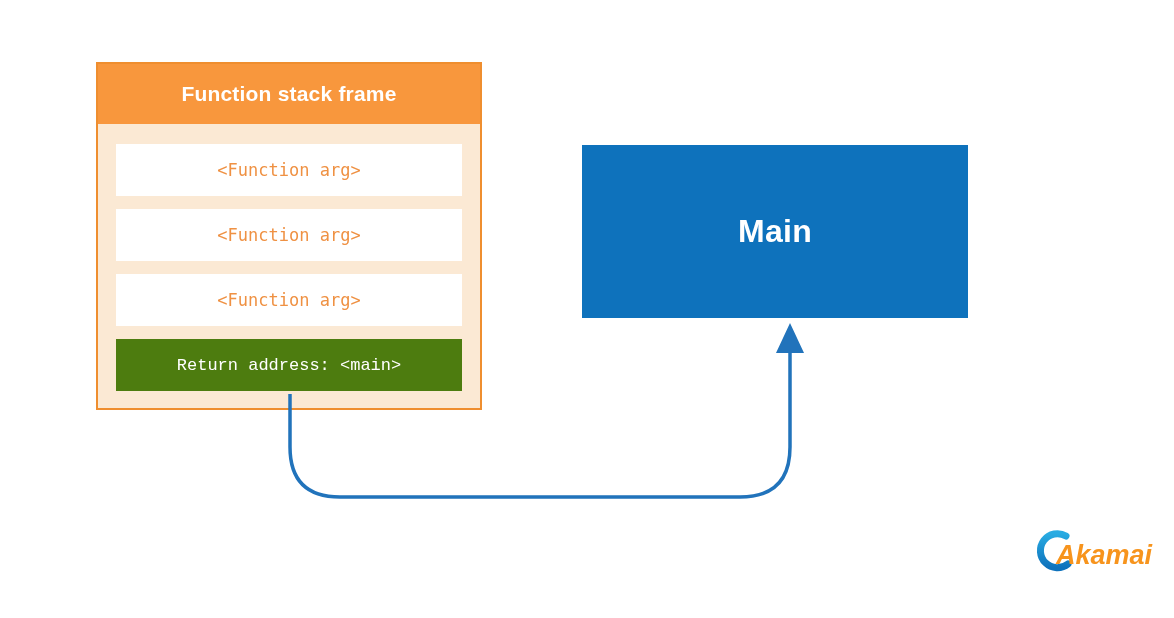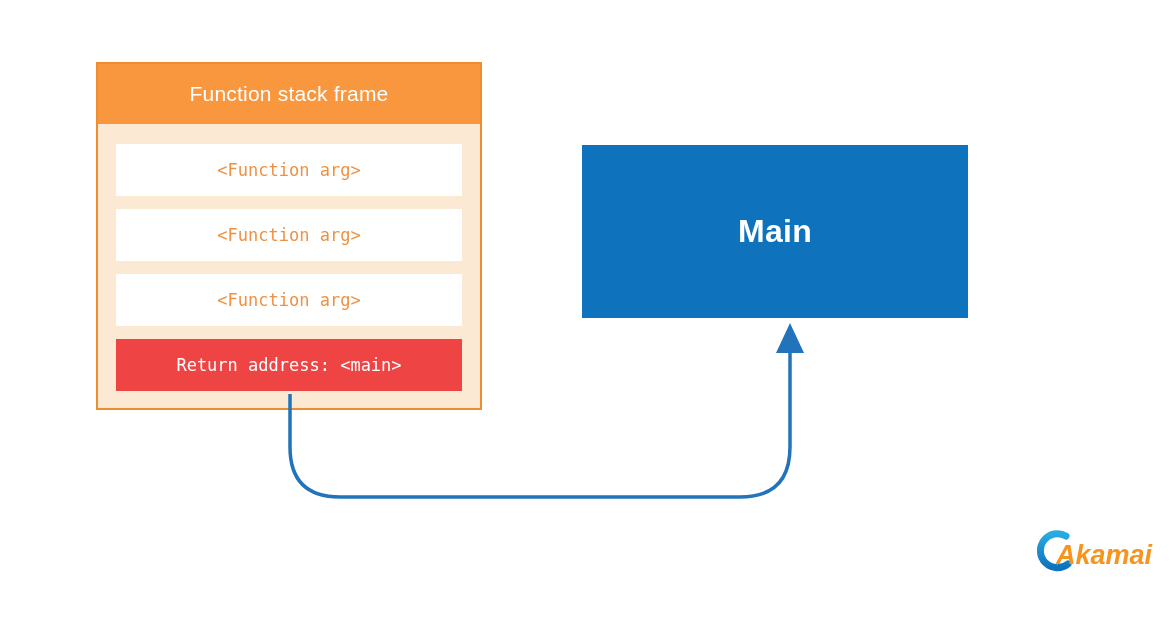--- a/index.html
+++ b/index.html
@@ -15,40 +15,41 @@
   .stack-frame {
     position: absolute; left: 96px; top: 62px;
     width: 386px; height: 348px;
     background: #FBE9D4;
     border: 2px solid #EF8E2F;
   }
   .stack-header {
     height: 60px;
     background: #F8973D;
     display: flex; align-items: center; justify-content: center;
-    color: #ffffff; font-weight: normal; font-size: 21px;
+    color: #ffffff; font-weight: bold; font-size: 21px;
     letter-spacing: 0.2px;
     text-align: center;
   }
   .stack-rows {
     padding: 20px 18px 0 18px;
     display: flex; flex-direction: column; gap: 13px;
   }
   .stack-row {
     height: 52px;
     background: #ffffff;
     display: flex; align-items: center; justify-content: center;
     font-family: "DejaVu Sans Mono", monospace;
     font-size: 17px;
     color: #EF9143;
     white-space: pre;
   }
   .stack-row.return-row {
-    background: #ef4444;
+    background: #4d7c0f;
     color: #ffffff;
+    font-family: Liberation Mono, monospace;
   }
 
   
   .main-box {
     position: absolute; left: 582px; top: 145px;
     width: 386px; height: 173px;
     background: #0E72BC;
     display: flex; align-items: center; justify-content: center;
     color: #ffffff; font-weight: bold; font-size: 32px;
     letter-spacing: 0.3px;

